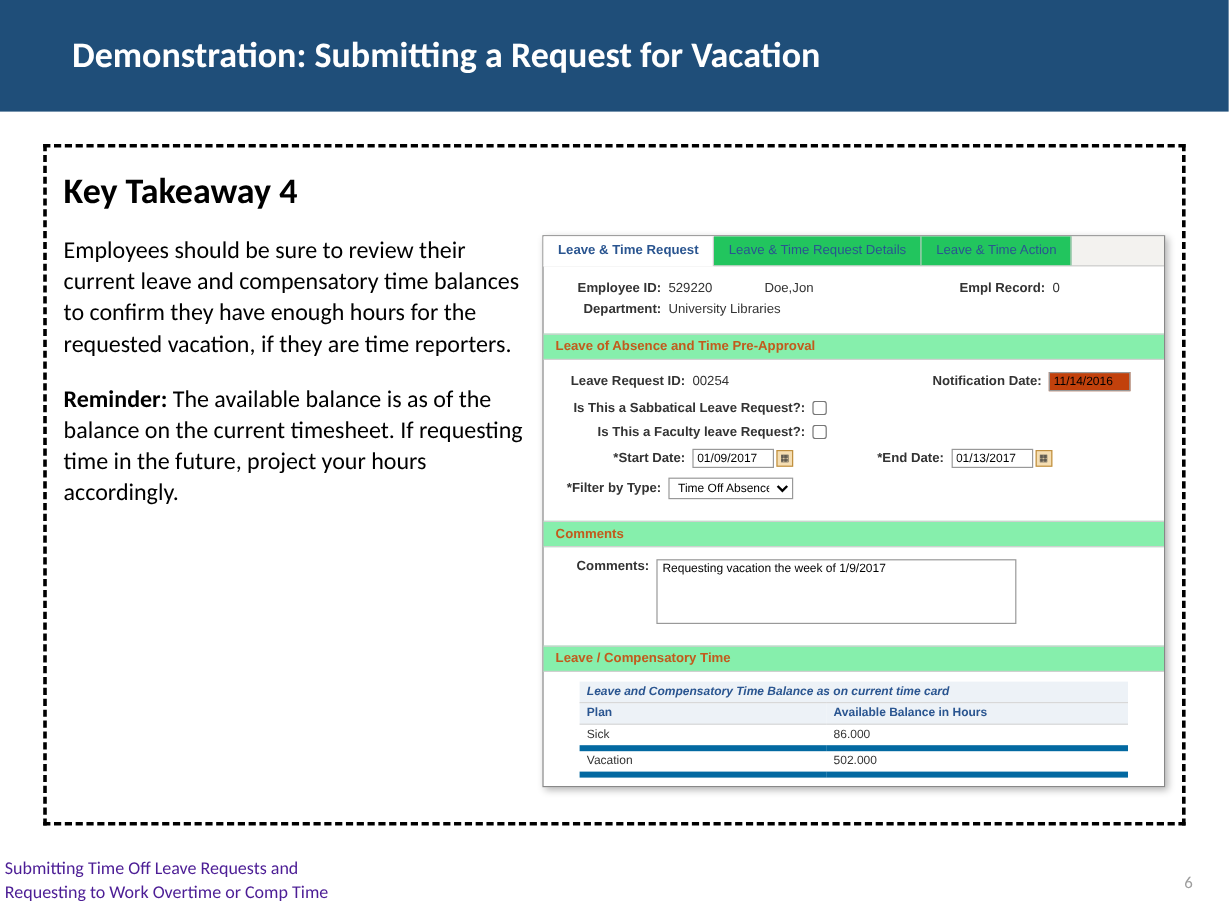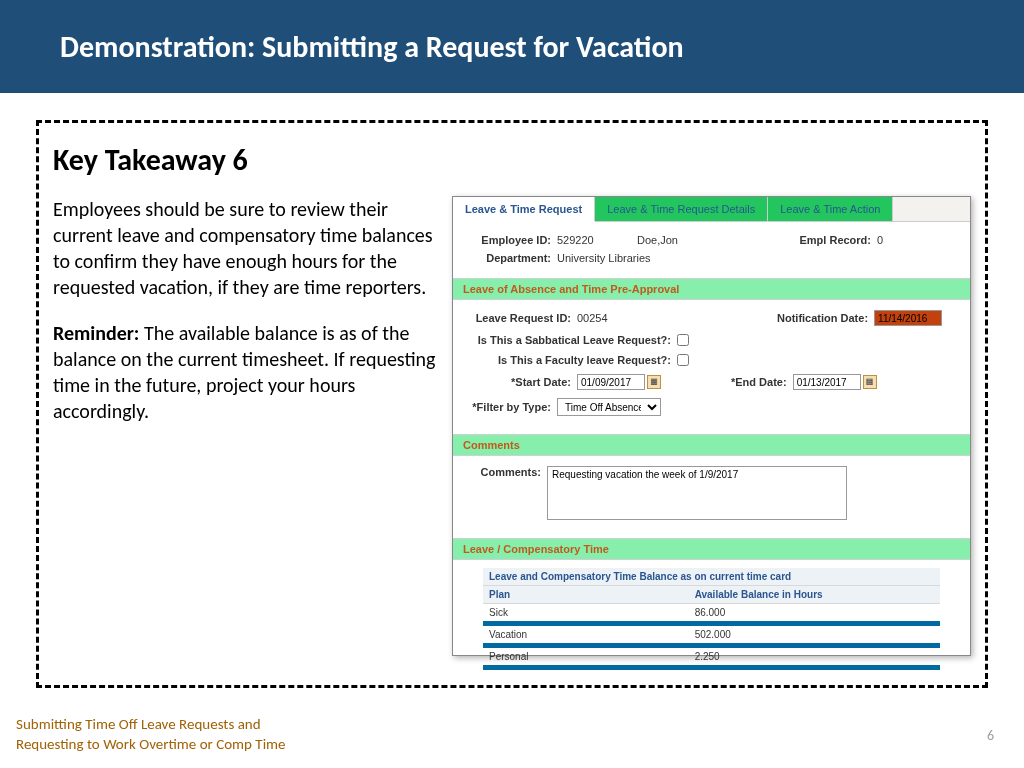--- a/index.html
+++ b/index.html
@@ -141,58 +141,59 @@
     border-collapse: collapse;
     font-size: 10px;
     margin-top: 2px;
   }
   .bal-caption {
     color: #c25a1c;
     font-weight: bold;
     text-align: left;
     padding: 3px 6px;
     background: #edf2f7;
+    font-style: italic;
   }
   .bal-table th {
     color: #2a5590;
     font-weight: bold;
     text-align: left;
     padding: 3px 6px;
     background: #edf2f7;
     border-bottom: 1px solid #d8d8d8;
   }
   .bal-table td {
     padding: 3px 6px;
     border-bottom: 5px solid #0369a1;
   }
   .footer-left {
     position: absolute;
-    left: 16px;
+    left: 4px;
     bottom: 14px;
-    color: #a16207;
+    color: #4c1d95;
     font-size: 15px;
     line-height: 1.3;
   }
   .footer-right {
     position: absolute;
     right: 30px;
     bottom: 24px;
     color: #9d9d9d;
     font-size: 14px;
   }
 </style>
 </head>
 <body>
 
 <div class="header">
   <span>Demonstration: Submitting a Request for Vacation</span>
 </div>
 
 <div class="content">
-  <div class="key-title">Key Takeaway 6</div>
+  <div class="key-title">Key Takeaway 4</div>
   <div class="body-row">
     <div class="text-col">
       <p>Employees should be sure to review their current leave and compensatory time balances to confirm they have enough hours for the requested vacation, if they are time reporters.</p>
       <p>
         <span class="bold">Reminder:</span><span> The available balance is as of the balance on the current timesheet. If requesting time in the future, project your hours accordingly.</span>
       </p>
     </div>
 
     <div class="app-col">
       <div class="tabs">
@@ -268,24 +269,20 @@
             <th>Available Balance in Hours</th>
           </tr>
           <tr>
                 <td>Sick</td>
                 <td>86.000</td>
               </tr>
           <tr>
                 <td>Vacation</td>
                 <td>502.000</td>
               </tr>
-          <tr>
-                <td>Personal</td>
-                <td>2.250</td>
-              </tr>
         </tbody>
           </table>
       </div>
     </div>
   </div>
 </div>
 
 <div class="footer-left">
   <div>Submitting Time Off Leave Requests and</div>
   <div>Requesting to Work Overtime or Comp Time</div>

